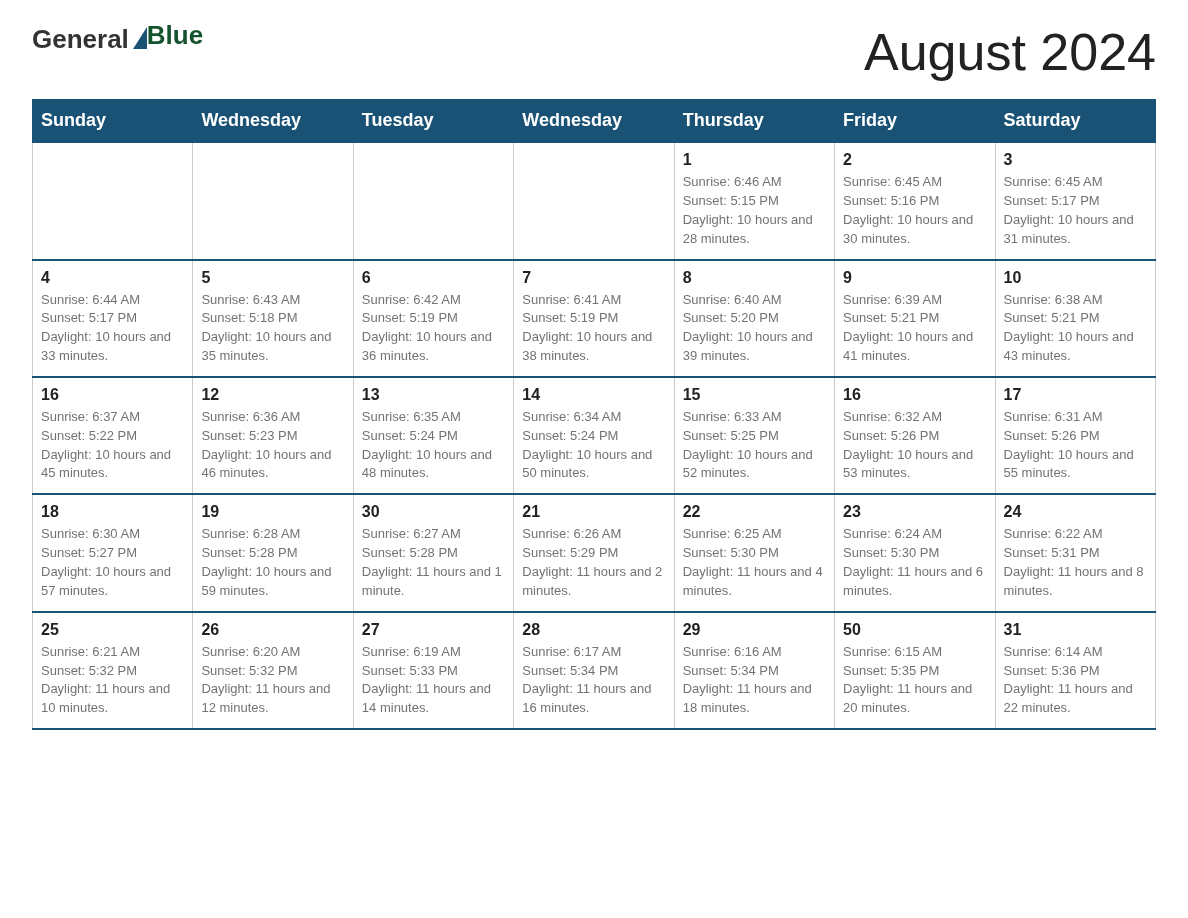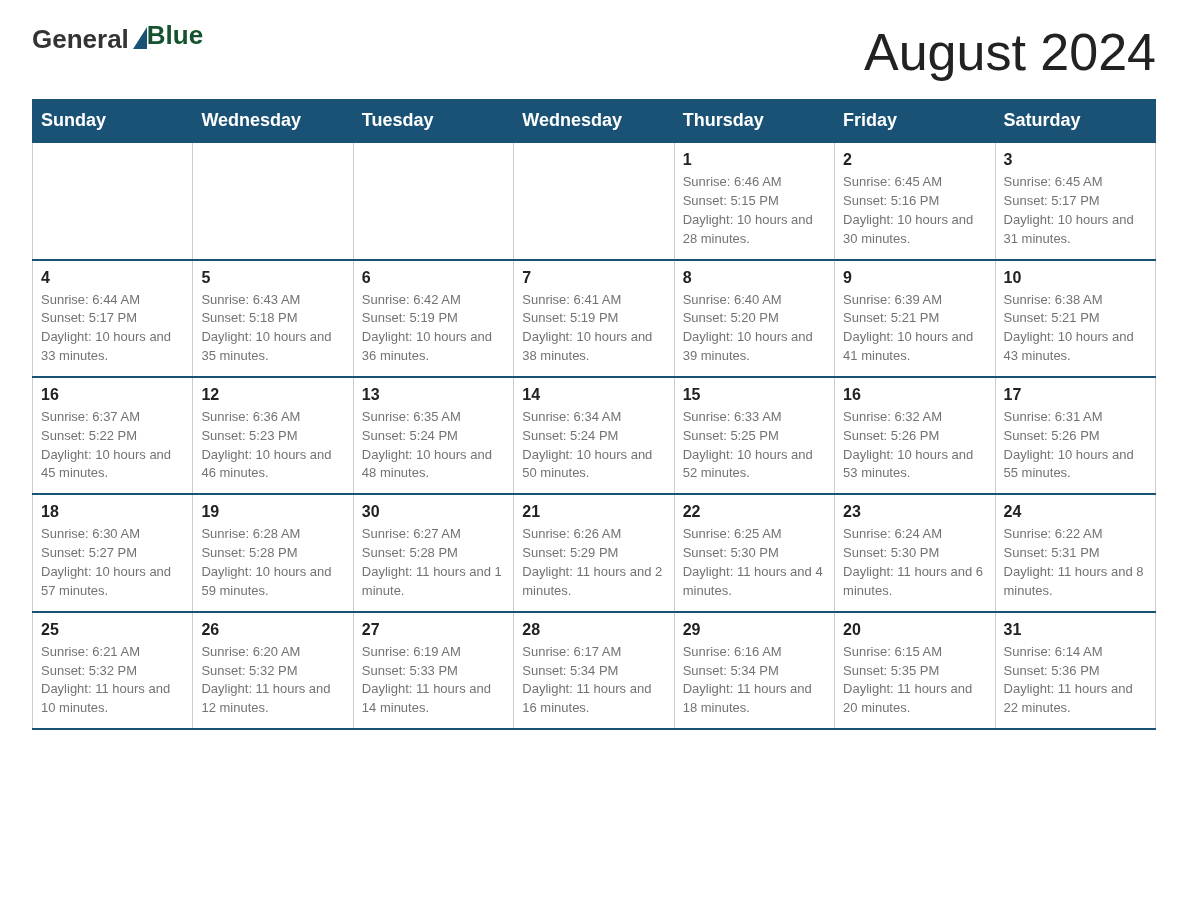--- a/index.html
+++ b/index.html
@@ -252,21 +252,21 @@
         </td>
         <td>
           <span class="day-number">28</span>
           <div class="day-info">Sunrise: 6:17 AM<br>Sunset: 5:34 PM<br>Daylight: 11 hours and 16 minutes.</div>
         </td>
         <td>
           <span class="day-number">29</span>
           <div class="day-info">Sunrise: 6:16 AM<br>Sunset: 5:34 PM<br>Daylight: 11 hours and 18 minutes.</div>
         </td>
         <td>
-          <span class="day-number">20</span>
+          <span class="day-number">50</span>
           <div class="day-info">Sunrise: 6:15 AM<br>Sunset: 5:35 PM<br>Daylight: 11 hours and 20 minutes.</div>
         </td>
         <td>
           <span class="day-number">31</span>
           <div class="day-info">Sunrise: 6:14 AM<br>Sunset: 5:36 PM<br>Daylight: 11 hours and 22 minutes.</div>
         </td>
       </tr>
     </tbody>
 </table>
 

